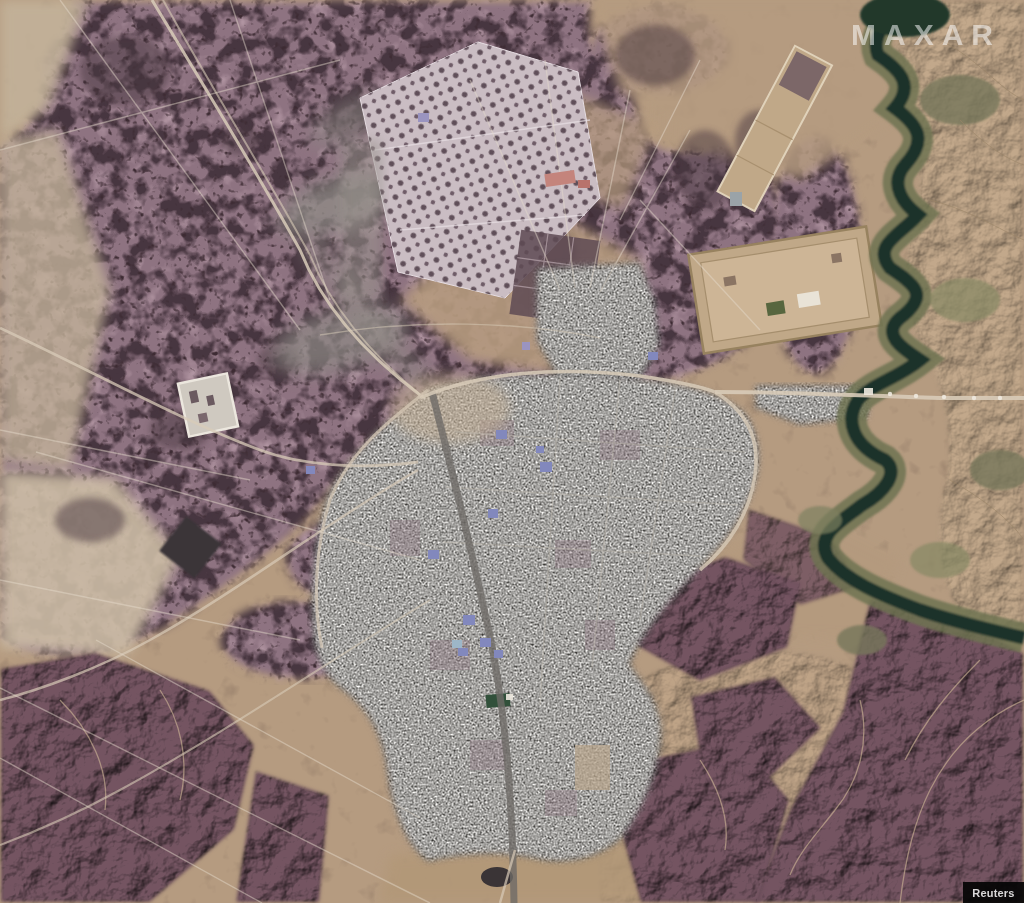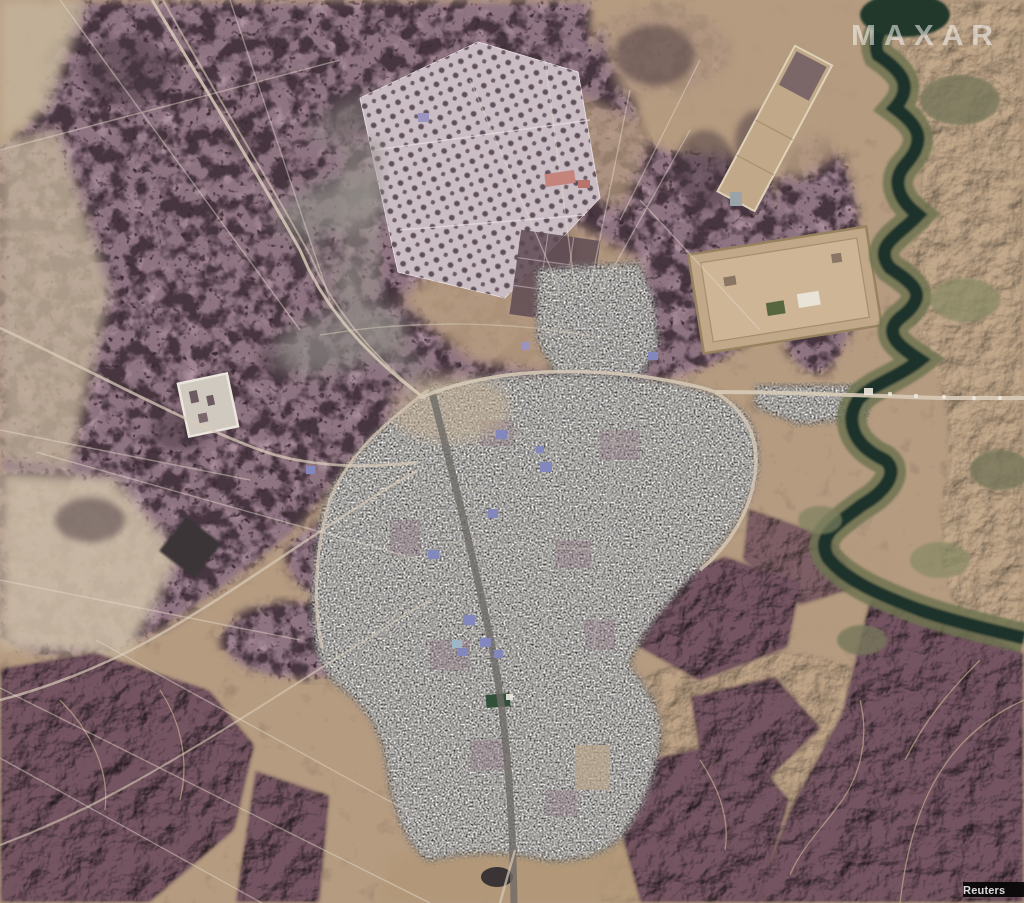--- a/index.html
+++ b/index.html
@@ -3,22 +3,22 @@
 <meta charset="utf-8">
 <style>
   html,body{margin:0;padding:0;background:#222;}
   .stage{position:relative;width:1024px;height:903px;overflow:hidden;
          background:#ef4444;font-family:"Liberation Sans",sans-serif;}
   .stage svg{position:absolute;left:0;top:0;display:block;}
   .maxar{position:absolute;left:851px;top:17px;width:170px;height:36px;
          font-size:30px;font-weight:800;letter-spacing:8px;line-height:36px;
          color:rgba(255,255,255,0.52);white-space:nowrap;
          font-family:"Liberation Sans",sans-serif;}
-  .reuters{position:absolute;left:963px;top:882px;width:61px;height:15px;
-         background:#050505;opacity:0.93;display:flex;align-items:center;justify-content:flex-start;}
+  .reuters{position:absolute;left:963px;top:882px;width:61px;height:21px;
+         background:#050505;opacity:0.93;display:flex;align-items:center;justify-content:center;}
   .reuters span{color:#e2e2e2;font-size:11px;font-weight:700;letter-spacing:0.2px;
          font-family:"Liberation Sans",sans-serif;}
 </style>
 </head>
 <body>
 
 <div class="stage">
 <svg width="1024" height="903" viewBox="0 0 1024 903" xmlns="http://www.w3.org/2000/svg">
 <defs>
   <filter id="fMauve" x="-6%" y="-6%" width="112%" height="112%" color-interpolation-filters="sRGB">

